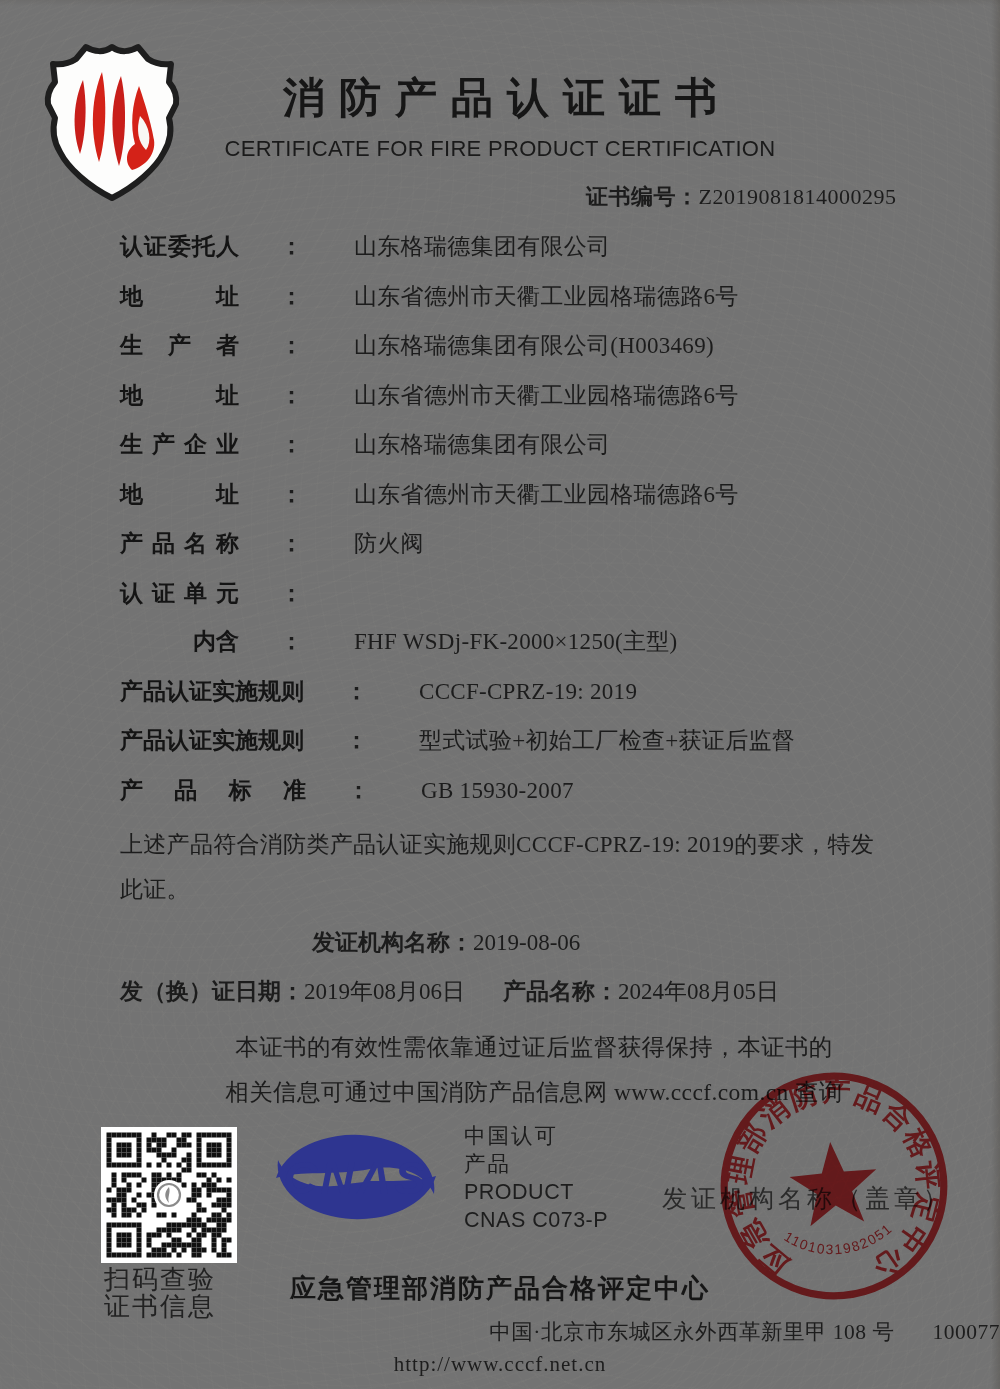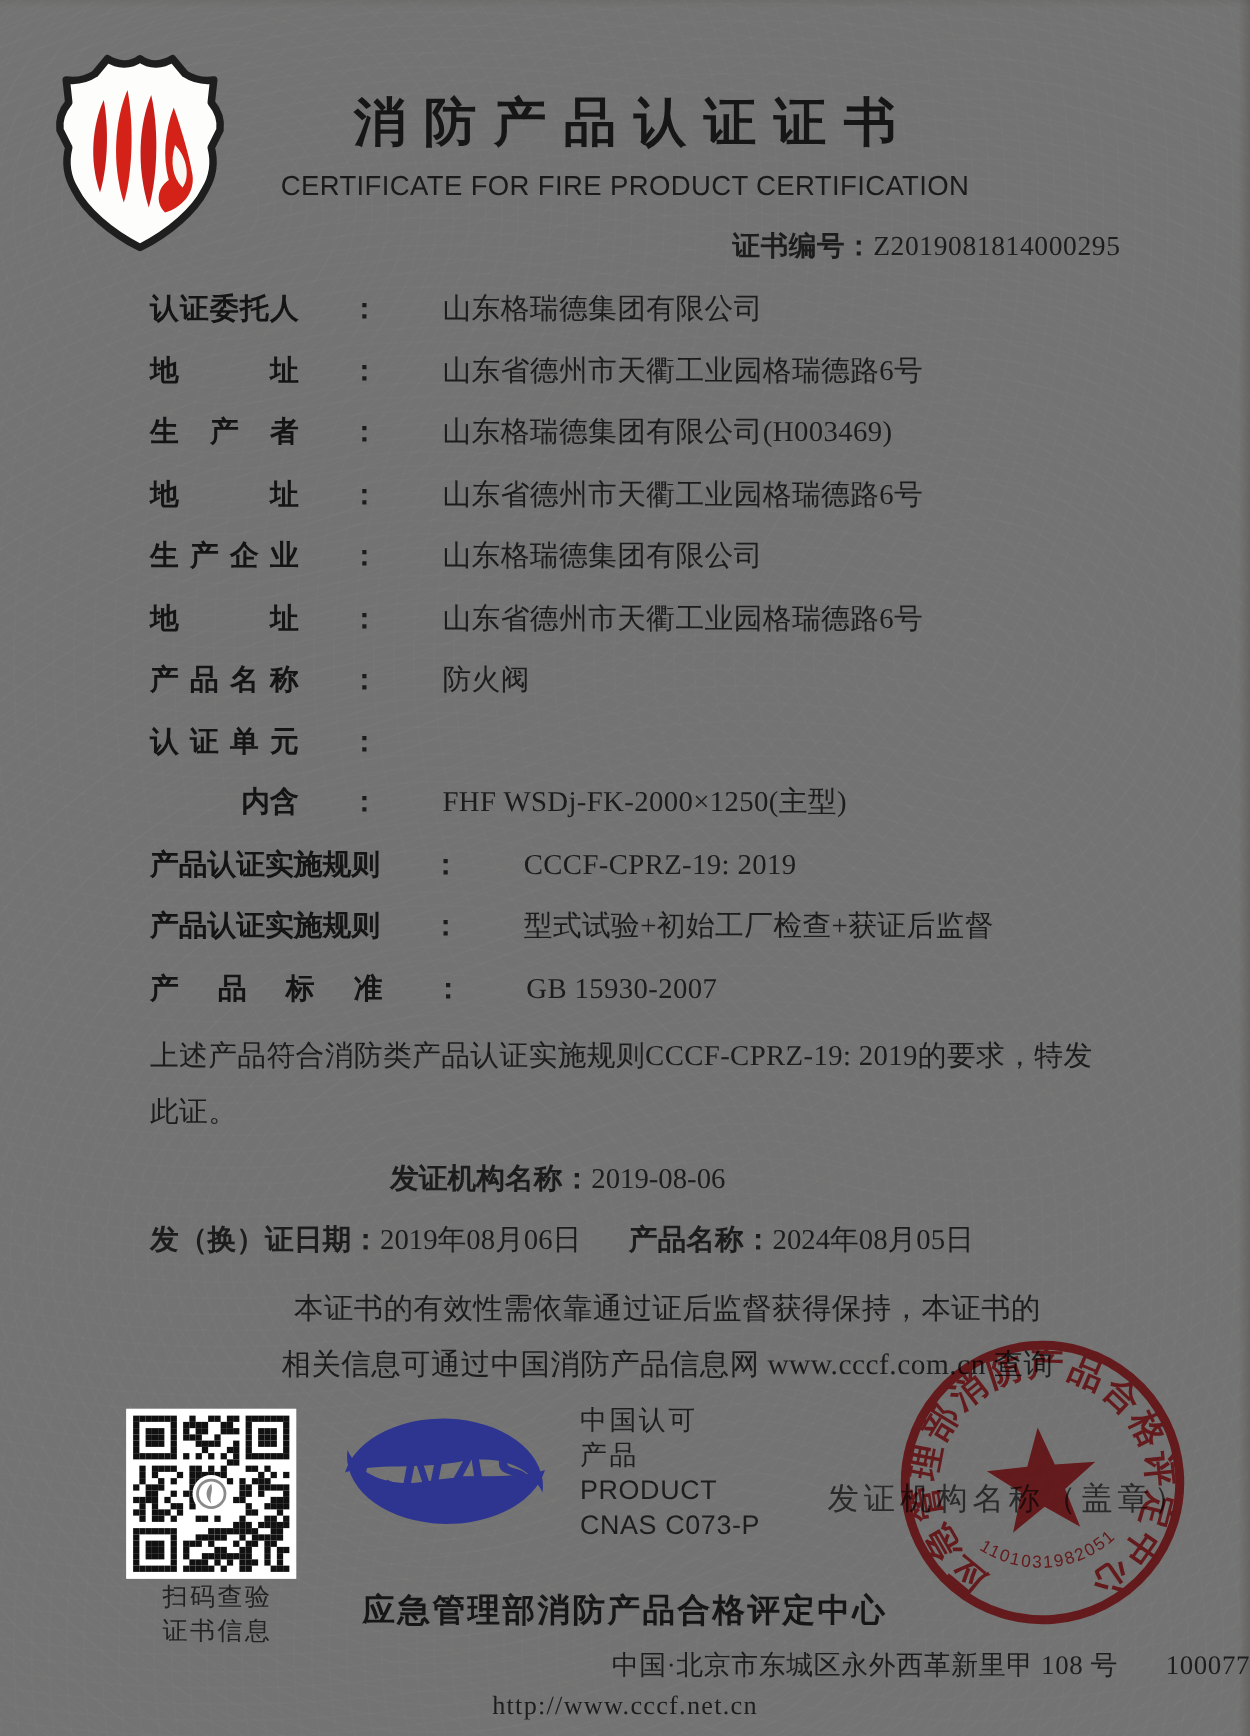--- a/index.html
+++ b/index.html
@@ -59,22 +59,22 @@
   .statement{margin-top:13px;line-height:45px;letter-spacing:.3px;}
   .date-first{margin-top:13px;padding-left:192px;line-height:34px;margin-bottom:14px;}
   .date-issue{line-height:34px;margin-bottom:16px;}
   .blbl{font-family:"Liberation Sans","DejaVu Sans",sans-serif;font-weight:700;}
   .gap40{display:inline-block;width:38px;}
   .notice{text-align:center;line-height:45px;margin-top:5px;letter-spacing:.4px;font-size:23.5px;}
 
   
   .qr{position:absolute;left:101px;top:1127px;width:136px;height:136px;background:#fff;}
   .qr svg{width:100%;height:100%;display:block;}
-  .qr-caption{position:absolute;left:130px;top:1266px;font-size:20px;line-height:27px;letter-spacing:2px;
-    font-family:Liberation Mono, monospace;color:#222;}
+  .qr-caption{position:absolute;left:104px;top:1266px;font-size:26px;line-height:27px;letter-spacing:2px;
+    font-family:Liberation Serif, serif;color:#222;}
   .cnas{position:absolute;left:266px;top:1112px;width:180px;height:130px;}
   .cnas-lines{position:absolute;left:464px;top:1122px;font-size:21.5px;line-height:28px;color:#1d1d1d;}
   .cnas-lines .cjk{font-family:"Liberation Sans","DejaVu Sans",sans-serif;letter-spacing:2px;}
   .cnas-lines .lat{font-family:"Liberation Sans","DejaVu Sans",sans-serif;letter-spacing:.5px;}
   .issuer-overlay{
     position:absolute;left:662px;top:1182px;z-index:1;
     font-size:25px;letter-spacing:4px;color:#2a2a2a;white-space:nowrap;
   }
   .stamp{position:absolute;left:716px;top:1068px;width:236px;height:236px;z-index:2;
     opacity:.92;mix-blend-mode:multiply;transform:rotate(-5deg);}

